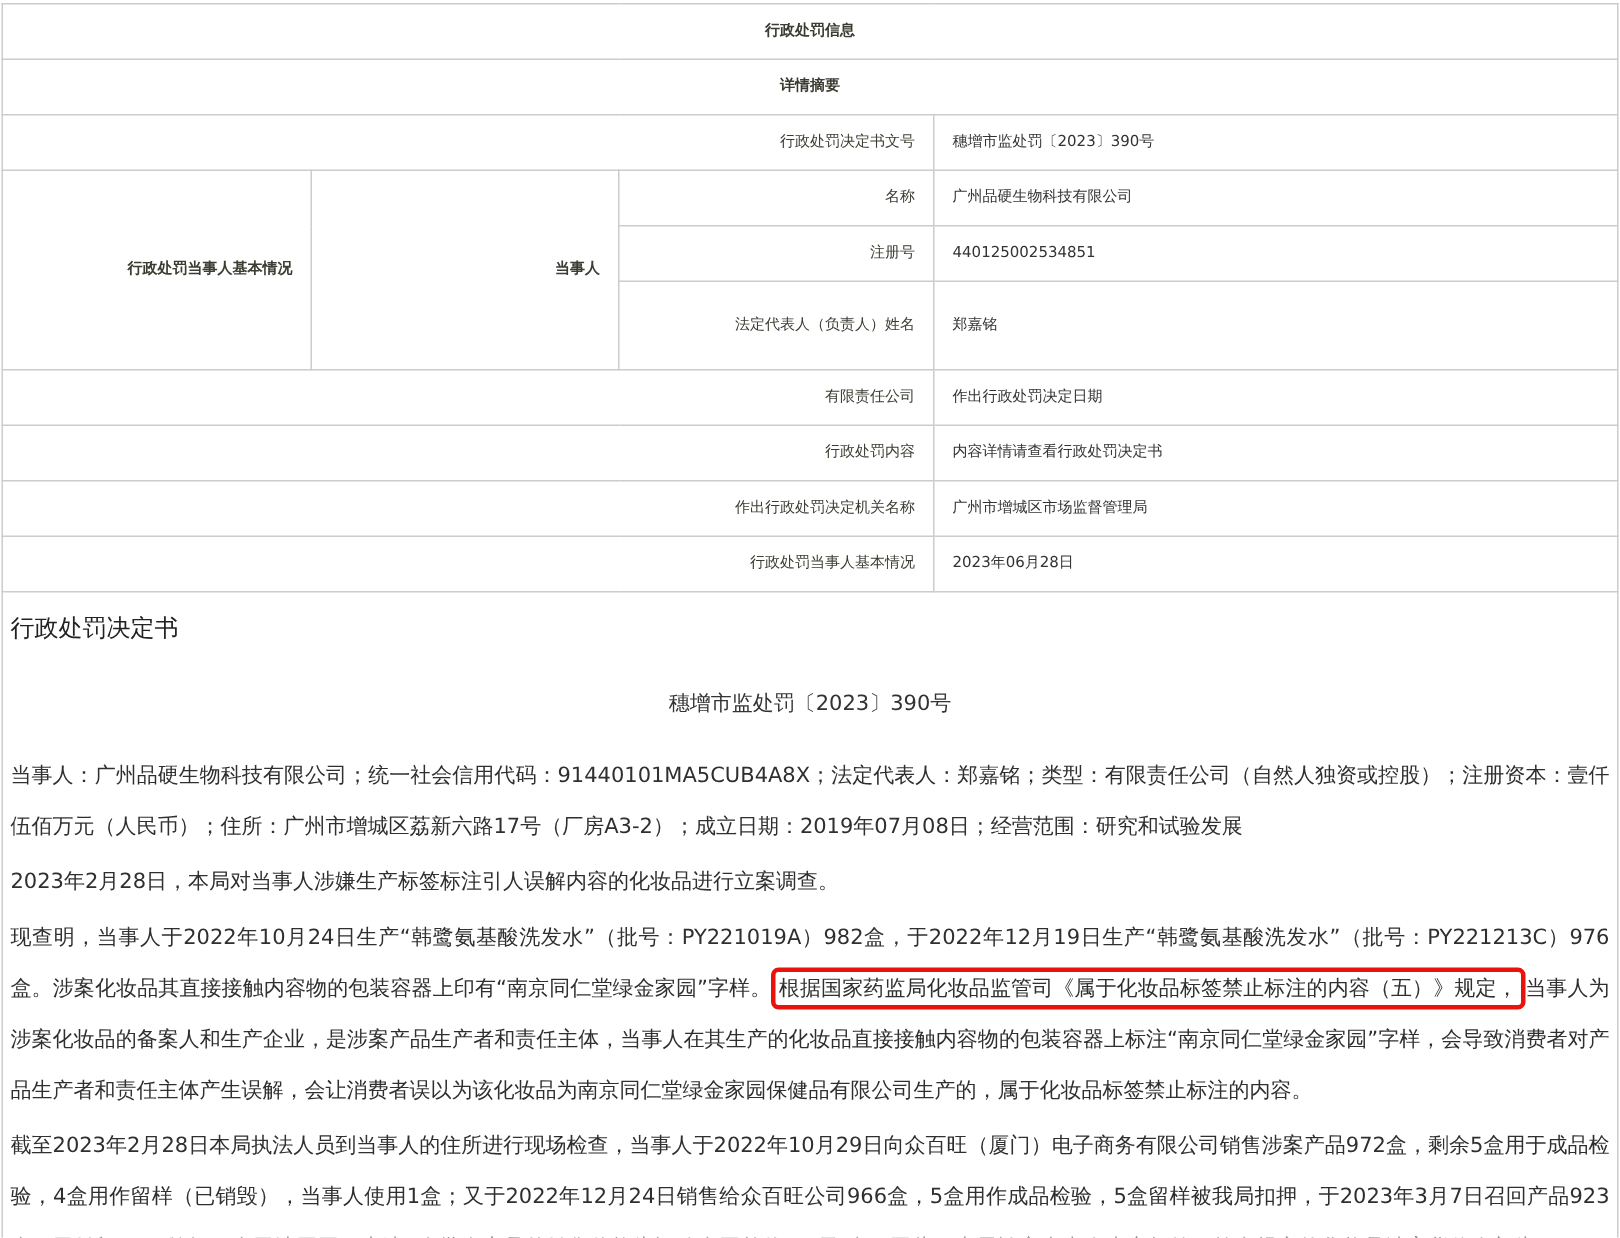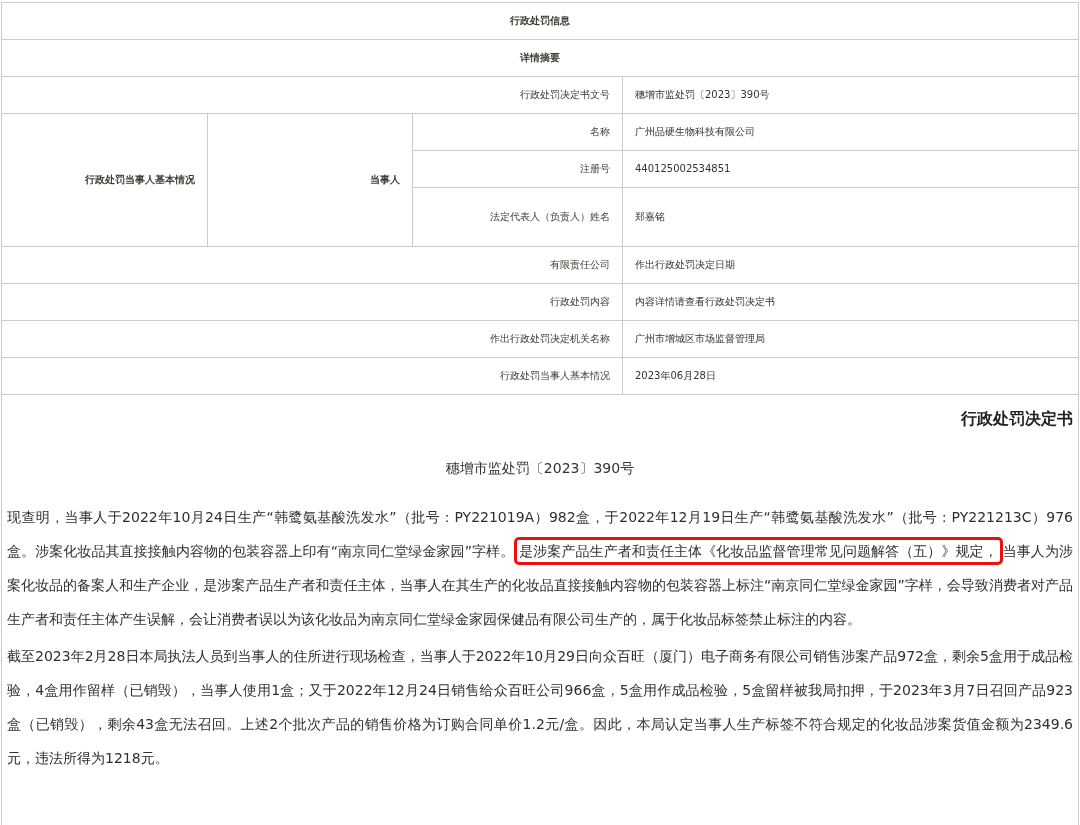--- a/index.html
+++ b/index.html
@@ -48,22 +48,22 @@
   }
   td.tall{height:42px;text-align:right;}
   .doc{
     border:1px solid #cccccc;
     border-top:none;
     padding:6px 5px 4px 5px;
     min-height:440px;
     box-sizing:border-box;
   }
   .doc-title{
-    text-align:right;
-    font-weight:bold;
+    text-align:left;
+    font-weight:normal;
     font-size:16px;
     color:#222;
     margin:8px 0 0 0;
   }
   .doc-number{
     text-align:center;
     font-size:14px;
     color:#333;
     margin:30px 0 22px 0;
   }
@@ -135,17 +135,19 @@
     <tr>
       <td class="lbl" colspan="3">行政处罚当事人基本情况</td>
       <td class="val">2023年06月28日</td>
     </tr>
   </tbody>
     </table>
 
   <div class="doc">
     <div class="doc-title">行政处罚决定书</div>
     <div class="doc-number">穗增市监处罚〔2023〕390号</div>
-    <p><span>现查明，当事人于2022年10月24日生产“韩鹭氨基酸洗发水”（批号：PY221019A）982盒，于2022年12月19日生产“韩鹭氨基酸洗发水”（批号：PY221213C）976盒。涉案化妆品其直接接触内容物的包装容器上印有“南京同仁堂绿金家园”字样。</span><span class="red-box">是涉案产品生产者和责任主体《化妆品监督管理常见问题解答（五）》规定，</span><span>当事人为涉案化妆品的备案人和生产企业，是涉案产品生产者和责任主体，当事人在其生产的化妆品直接接触内容物的包装容器上标注“南京同仁堂绿金家园”字样，会导致消费者对产品生产者和责任主体产生误解，会让消费者误以为该化妆品为南京同仁堂绿金家园保健品有限公司生产的，属于化妆品标签禁止标注的内容。</span></p>
+    <p class="first">当事人：广州品硬生物科技有限公司；统一社会信用代码：91440101MA5CUB4A8X；法定代表人：郑嘉铭；类型：有限责任公司（自然人独资或控股）；注册资本：壹仟伍佰万元（人民币）；住所：广州市增城区荔新六路17号（厂房A3-2）；成立日期：2019年07月08日；经营范围：研究和试验发展</p>
+    <p>2023年2月28日，本局对当事人涉嫌生产标签标注引人误解内容的化妆品进行立案调查。</p>
+    <p><span>现查明，当事人于2022年10月24日生产“韩鹭氨基酸洗发水”（批号：PY221019A）982盒，于2022年12月19日生产“韩鹭氨基酸洗发水”（批号：PY221213C）976盒。涉案化妆品其直接接触内容物的包装容器上印有“南京同仁堂绿金家园”字样。</span><span class="red-box">根据国家药监局化妆品监管司《属于化妆品标签禁止标注的内容（五）》规定，</span><span>当事人为涉案化妆品的备案人和生产企业，是涉案产品生产者和责任主体，当事人在其生产的化妆品直接接触内容物的包装容器上标注“南京同仁堂绿金家园”字样，会导致消费者对产品生产者和责任主体产生误解，会让消费者误以为该化妆品为南京同仁堂绿金家园保健品有限公司生产的，属于化妆品标签禁止标注的内容。</span></p>
     <p>截至2023年2月28日本局执法人员到当事人的住所进行现场检查，当事人于2022年10月29日向众百旺（厦门）电子商务有限公司销售涉案产品972盒，剩余5盒用于成品检验，4盒用作留样（已销毁），当事人使用1盒；又于2022年12月24日销售给众百旺公司966盒，5盒用作成品检验，5盒留样被我局扣押，于2023年3月7日召回产品923盒（已销毁），剩余43盒无法召回。上述2个批次产品的销售价格为订购合同单价1.2元/盒。因此，本局认定当事人生产标签不符合规定的化妆品涉案货值金额为2349.6元，违法所得为1218元。</p>
   </div>
 
 </div>
 
 </body></html>

